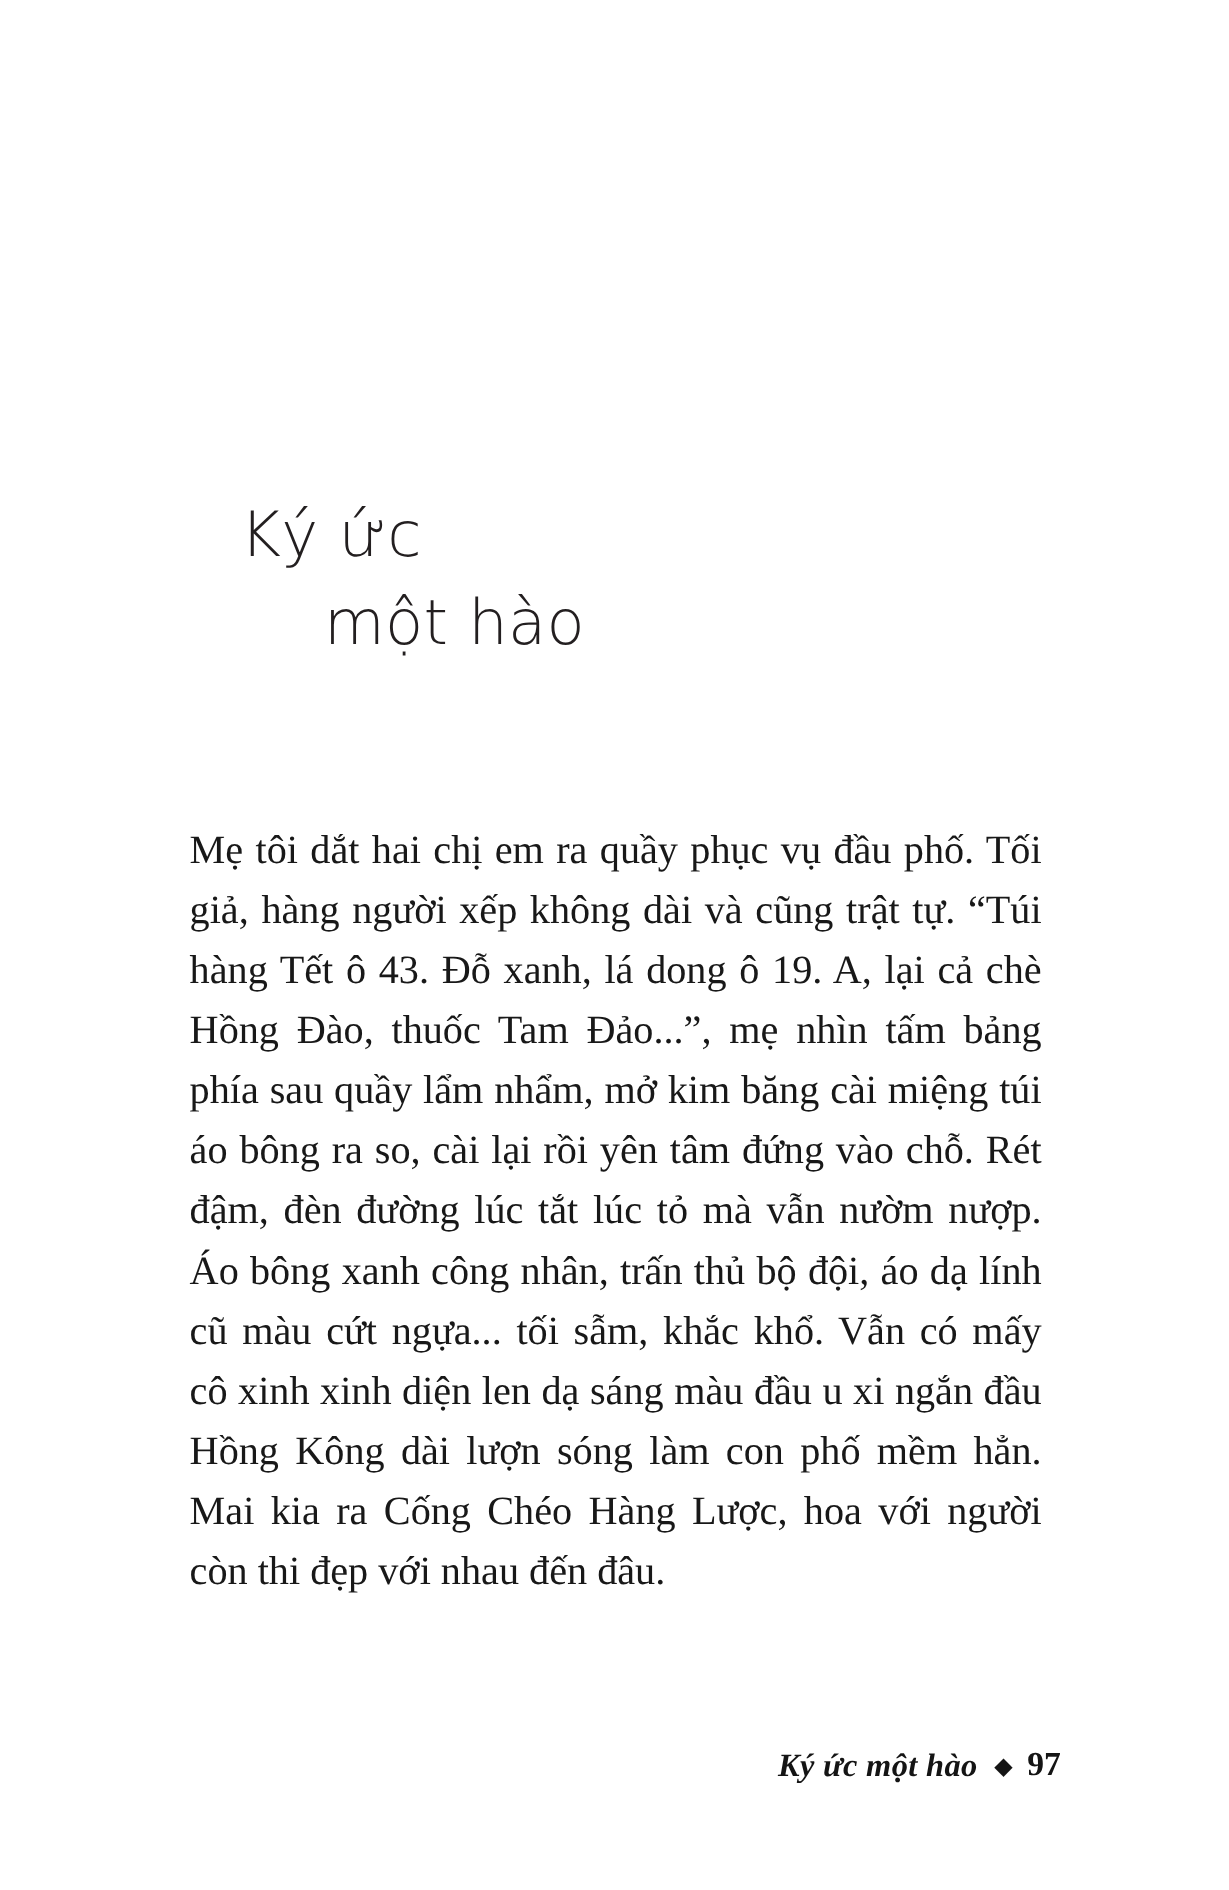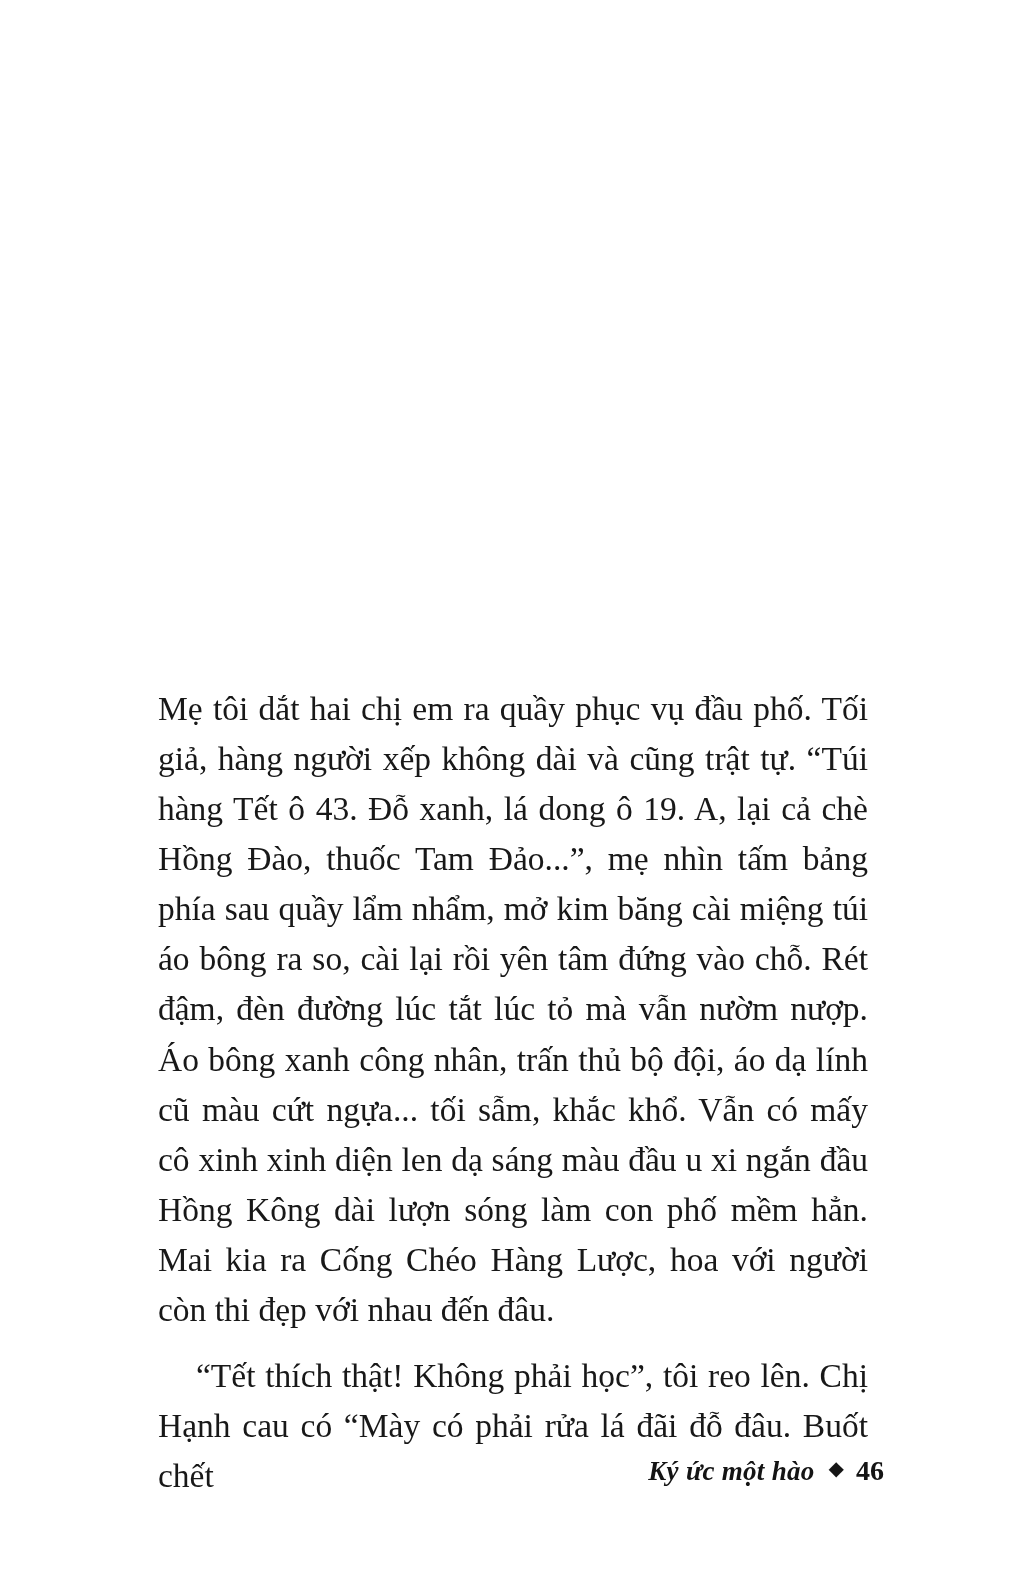--- a/index.html
+++ b/index.html
@@ -68,21 +68,21 @@
   }
 
   
   .footer {
     position: absolute;
     left: 142px;
     top: 1455px;
     width: 742px;
     display: flex;
     justify-content: flex-end;
-    align-items: center;
+    align-items: flex-end;
     font-family: "Liberation Serif", serif;
   }
   .footer-title {
     font-style: italic;
     font-weight: bold;
     font-size: 27px;
     color: #141414;
     letter-spacing: 0.3px;
   }
   .footer-sep {
@@ -96,25 +96,28 @@
     font-weight: bold;
     font-size: 28px;
     color: #141414;
   }
 </style>
 </head>
 <body>
 
 <div class="page">
 
+  <h1 class="chapter-title">
+    <span class="line1">Ký ức</span>
+    <span class="line2">một hào</span>
+  </h1>
 
   <div class="body-text">
     <p>Mẹ tôi dắt hai chị em ra quầy phục vụ đầu phố. Tối giả, hàng người xếp không dài và cũng trật tự. “Túi hàng Tết ô 43. Đỗ xanh, lá dong ô 19. A, lại cả chè Hồng Đào, thuốc Tam Đảo...”, mẹ nhìn tấm bảng phía sau quầy lẩm nhẩm, mở kim băng cài miệng túi áo bông ra so, cài lại rồi yên tâm đứng vào chỗ. Rét đậm, đèn đường lúc tắt lúc tỏ mà vẫn nườm nượp. Áo bông xanh công nhân, trấn thủ bộ đội, áo dạ lính cũ màu cứt ngựa... tối sẫm, khắc khổ. Vẫn có mấy cô xinh xinh diện len dạ sáng màu đầu u xi ngắn đầu Hồng Kông dài lượn sóng làm con phố mềm hẳn. Mai kia ra Cống Chéo Hàng Lược, hoa với người còn thi đẹp với nhau đến đâu.</p>
-    <p class="indent">“Tết thích thật! Không phải học”, tôi reo lên. Chị Hạnh cau có “Mày có phải rửa lá đãi đỗ đâu. Buốt chết</p>
   </div>
 
   <div class="footer">
     <span class="footer-title">Ký ức một hào</span>
     <span class="footer-sep">◆</span>
-    <span class="footer-page">46</span>
+    <span class="footer-page">97</span>
   </div>
 
 </div>
 
 </body></html>

